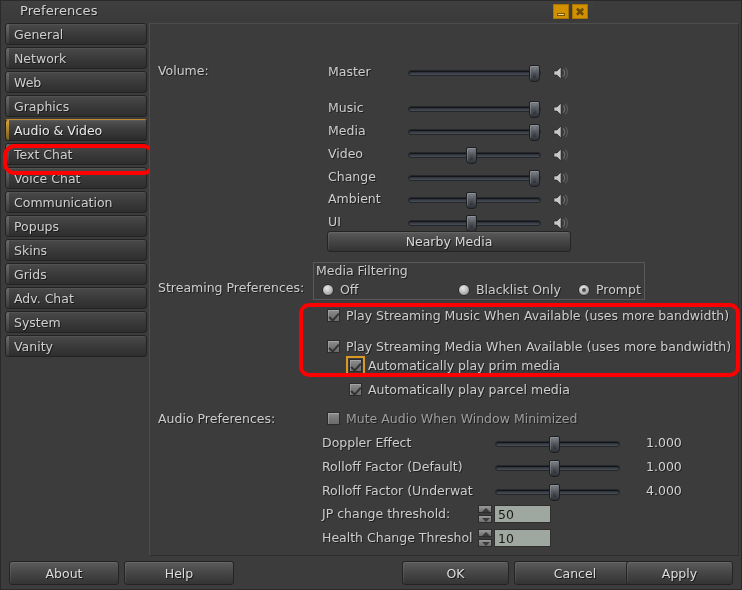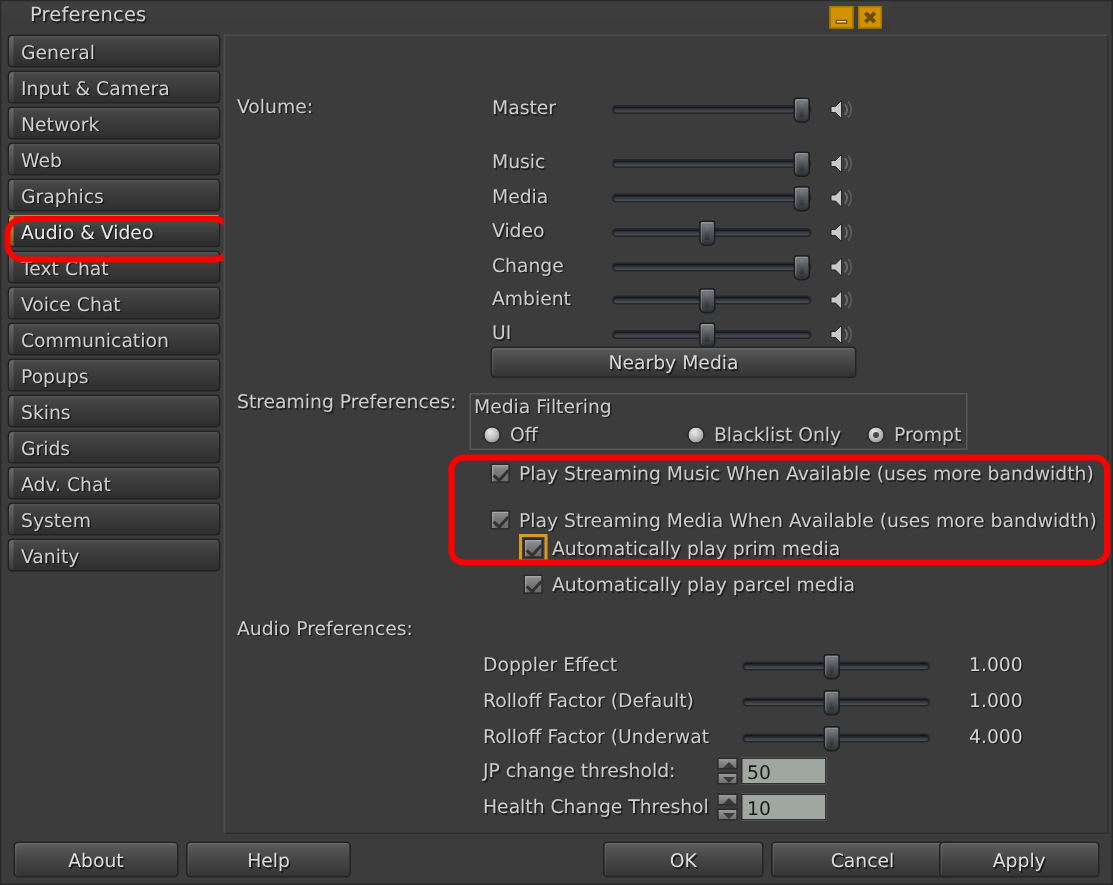--- a/index.html
+++ b/index.html
@@ -264,23 +264,20 @@
           <span class="x">✖</span>
         </div>
     </div>
   </div>
 
   <div id="sidebar">
       <div class="tab">
         <span>General</span>
       </div>
       <div class="tab">
-        <span>Input &amp; Camera</span>
-      </div>
-      <div class="tab">
         <span>Network</span>
       </div>
       <div class="tab">
         <span>Web</span>
       </div>
       <div class="tab">
         <span>Graphics</span>
       </div>
       <div class="tab selected">
         <span>Audio &amp; Video</span>
@@ -386,21 +383,21 @@
         </div>
         <div class="spk" style="left: 402px; top: 191px;"><svg width="18" height="16" viewBox="0 0 18 16">
             <path d="M2 6 L5 6 L9 2 L9 14 L5 10 L2 10 Z" fill="#c9c9c9" stroke="#1e1e1e" stroke-width="0.6"></path>
             <path d="M11.2 4.4 a5 5 0 0 1 0 7.2" stroke="#6e6e6e" stroke-width="1.2" fill="none"></path>
             <path d="M13.4 2.6 a8 8 0 0 1 0 10.8" stroke="#5c5c5c" stroke-width="1.1" fill="none"></path>
           </svg></div>
       </div>
 
     <div class="btn" id="nearby-media-btn" style="left:177px; top:207px; width:244px; height:21px;">Nearby Media</div>
 
-    <div class="sec-label" style="left:8px; top:236px;">Streaming Preferences:</div>
+    <div class="sec-label" style="left:8px; top:256px;">Streaming Preferences:</div>
 
     <div id="mediafilter-group" style="top:238px;">
       <div id="mediafilter-title">Media Filtering</div>
       <div id="mediafilter-radios">
           <div class="radio-wrap" style="left: 8px; top: 19px;">
             <span class="radio"></span>
             <span class="radio-label">Off</span>
           </div>
           <div class="radio-wrap" style="left: 144px; top: 19px;">
             <span class="radio"></span>
@@ -427,20 +424,24 @@
           <span class="cb-label">Automatically play prim media</span>
         </div>
         <div class="cb-wrap" style="left: 199px; top: 358px;">
           <span class="cb checked"></span>
           <span class="cb-label">Automatically play parcel media</span>
         </div>
       </div>
 
     <div class="sec-label" style="left:8px; top:387px;">Audio Preferences:</div>
 
+    <div class="cb-wrap" style="left:177px; top:387px;">
+      <span class="cb" id="mute-cb"></span>
+      <span class="cb-label dim">Mute Audio When Window Minimized</span>
+    </div>
 
     <div id="audio-sliders">
         <div class="row-label" style="left: 172px; top: 411px;">Doppler Effect</div>
         <div class="slider" style="left: 345px; top: 413px; width: 125px;">
           <div class="track"></div>
           <div class="thumb" style="left: 54.24px;"></div>
         </div>
         <div class="val" style="left: 484px; top: 411px;">1.000</div>
         <div class="row-label" style="left: 172px; top: 435px; text-align: right;">Rolloff Factor (Default)</div>
         <div class="slider" style="left: 345px; top: 437px; width: 125px;">

